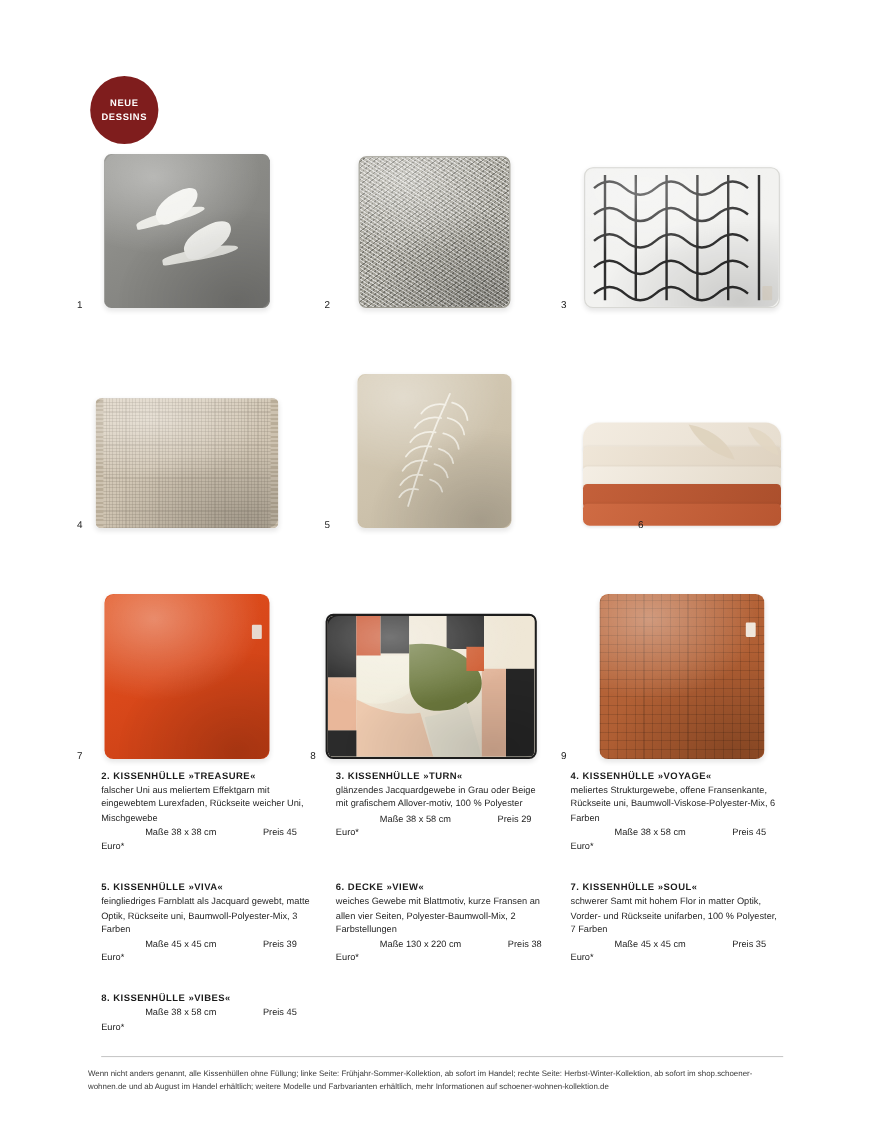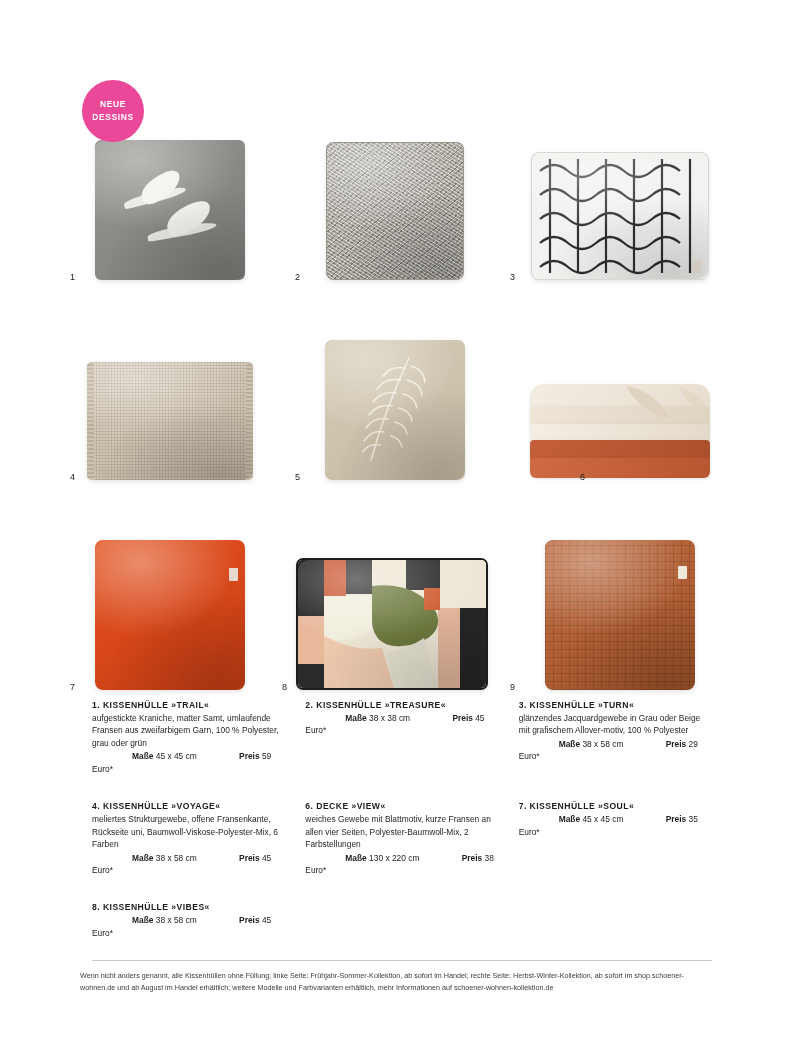--- a/index.html
+++ b/index.html
@@ -179,24 +179,24 @@
   .tag {
     position: absolute;
     width: 9px; height: 13px;
     background: #efe9dd;
     border-radius: 1px;
   }
 
   
   .badge {
     position: absolute;
-    left: 82px; top: 80px;
+    left: 82px; top: 69px;
     width: 62px; height: 62px;
     border-radius: 50%;
-    background: #ec4899;
+    background: #7f1d1d;
     color: #ffffff;
     display: flex;
     flex-direction: column;
     align-items: center;
     justify-content: center;
     font-size: 8.5px;
     font-weight: bold;
     letter-spacing: 0.6px;
     line-height: 1.5;
   }
@@ -223,21 +223,21 @@
     margin: 0;
     font-size: 8.4px;
     line-height: 1.48;
     color: #262626;
   }
   .desc .meta {
     margin-top: 1px;
     font-size: 8.4px;
     line-height: 1.48;
   }
-  .desc .meta b { font-weight: bold; padding-left: 40px; }
+  .desc .meta b { font-weight: normal; padding-left: 40px; }
 
   .rule {
     position: absolute;
     left: 92px;
     top: 960px;
     width: 620px;
     height: 1px;
     background: #c8c8c8;
   }
   .footnote {
@@ -388,33 +388,24 @@
     </div>
   </div>
 
   <div class="badge">
     <span>NEUE</span>
     <span>DESSINS</span>
   </div>
 
   <div class="descriptions">
 
-    <div class="desc">
-      <h4>1. KISSENHÜLLE »TRAIL«</h4>
-      <p>aufgestickte Kraniche, matter Samt, umlaufende Fransen aus zweifarbigem Garn, 100 % Polyester, grau oder grün</p>
-      <div class="meta">
-        <b>Maße</b>
-        <span>45 x 45 cm</span>
-        <b>Preis</b>
-        <span>59 Euro*</span>
-      </div>
-    </div>
 
     <div class="desc">
       <h4>2. KISSENHÜLLE »TREASURE«</h4>
+      <p>falscher Uni aus meliertem Effektgarn mit eingewebtem Lurexfaden, Rückseite weicher Uni, Mischgewebe</p>
       <div class="meta">
         <b>Maße</b>
         <span>38 x 38 cm</span>
         <b>Preis</b>
         <span>45 Euro*</span>
       </div>
     </div>
 
     <div class="desc">
       <h4>3. KISSENHÜLLE »TURN«</h4>
@@ -431,34 +422,45 @@
       <h4>4. KISSENHÜLLE »VOYAGE«</h4>
       <p>meliertes Strukturgewebe, offene Fransenkante, Rückseite uni, Baumwoll-Viskose-Polyester-Mix, 6 Farben</p>
       <div class="meta">
         <b>Maße</b>
         <span>38 x 58 cm</span>
         <b>Preis</b>
         <span>45 Euro*</span>
       </div>
     </div>
 
+    <div class="desc">
+      <h4>5. KISSENHÜLLE »VIVA«</h4>
+      <p>feingliedriges Farnblatt als Jacquard gewebt, matte Optik, Rückseite uni, Baumwoll-Polyester-Mix, 3 Farben</p>
+      <div class="meta">
+        <b>Maße</b>
+        <span>45 x 45 cm</span>
+        <b>Preis</b>
+        <span>39 Euro*</span>
+      </div>
+    </div>
 
     <div class="desc">
       <h4>6. DECKE »VIEW«</h4>
       <p>weiches Gewebe mit Blattmotiv, kurze Fransen an allen vier Seiten, Polyester-Baumwoll-Mix, 2 Farbstellungen</p>
       <div class="meta">
         <b>Maße</b>
         <span>130 x 220 cm</span>
         <b>Preis</b>
         <span>38 Euro*</span>
       </div>
     </div>
 
     <div class="desc">
       <h4>7. KISSENHÜLLE »SOUL«</h4>
+      <p>schwerer Samt mit hohem Flor in matter Optik, Vorder- und Rückseite unifarben, 100 % Polyester, 7 Farben</p>
       <div class="meta">
         <b>Maße</b>
         <span>45 x 45 cm</span>
         <b>Preis</b>
         <span>35 Euro*</span>
       </div>
     </div>
 
     <div class="desc">
       <h4>8. KISSENHÜLLE »VIBES«</h4>

